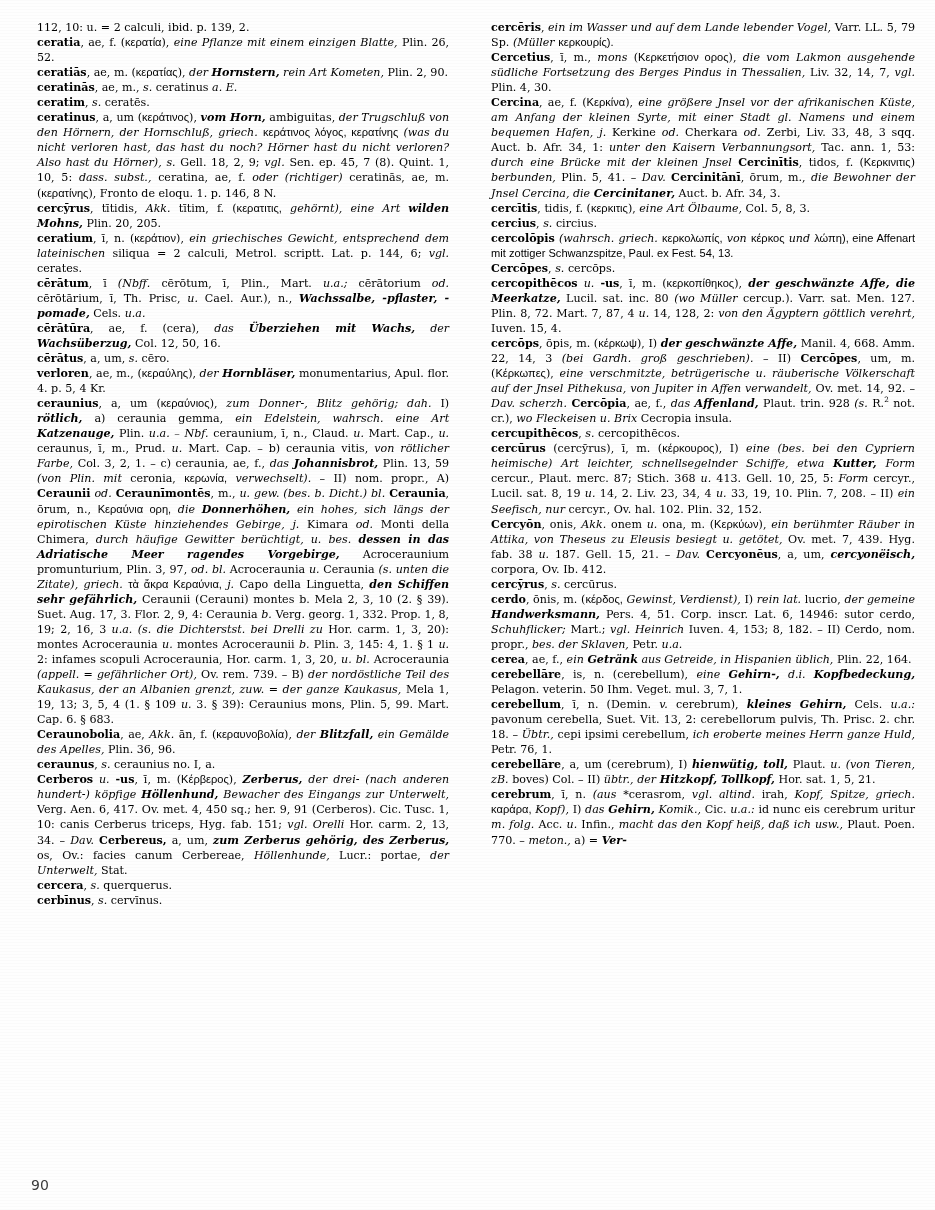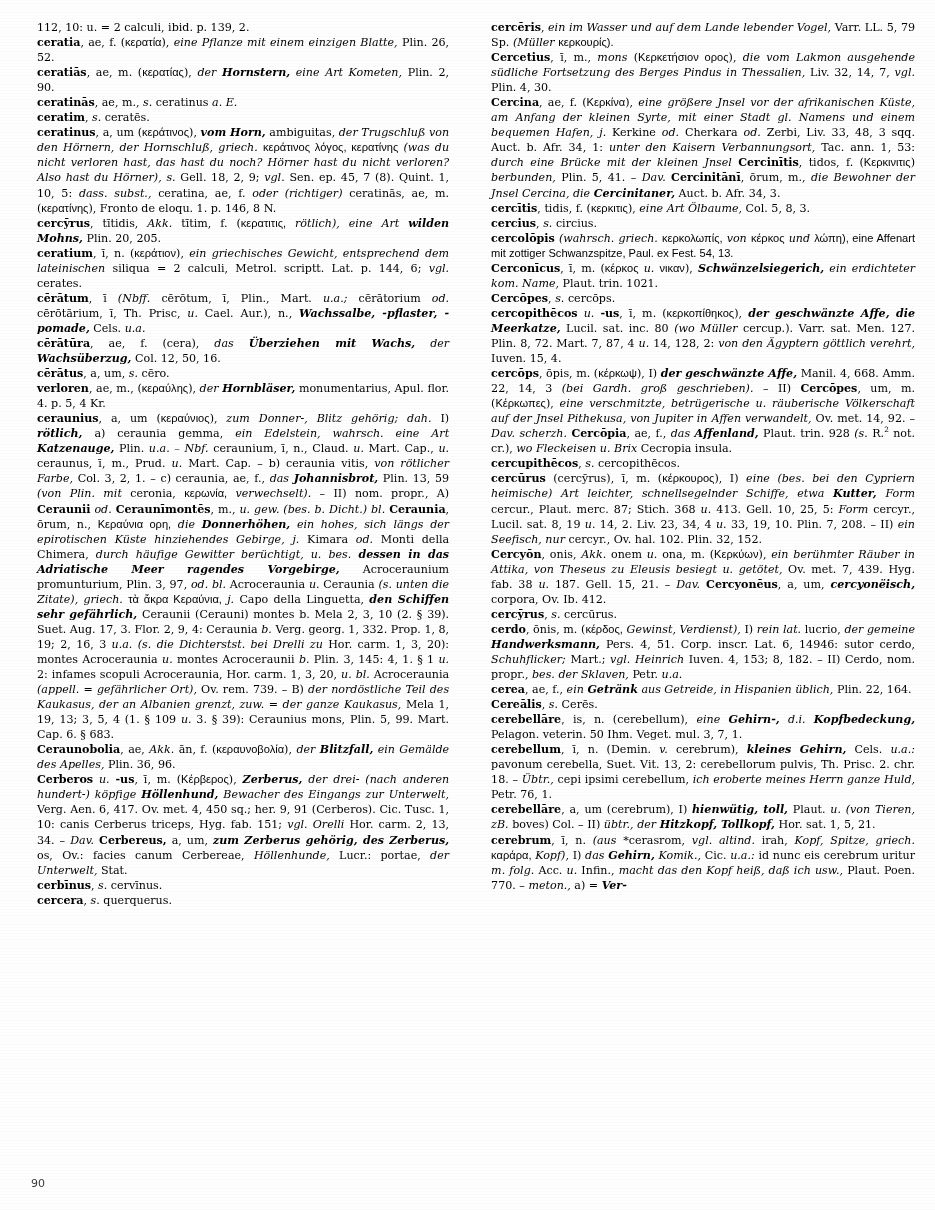--- a/index.html
+++ b/index.html
@@ -65,21 +65,21 @@
     font-family: Liberation Sans, sans-serif;
     font-style: normal;
   }
   sup { font-size: 0.66em; vertical-align: super; line-height: 0; }
 
   .folio {
     position: absolute;
     left: 31px;
     top: 1177px;
     font-family: "DejaVu Sans", "Liberation Sans", sans-serif;
-    font-size: 11px;
+    font-size: 14px;
     color: #3b3b3b;
   }
   
   .grain {
     position: absolute;
     left: 0; top: 0; width: 935px; height: 1210px;
     pointer-events: none;
     opacity: 0.035;
     background:
       repeating-linear-gradient(0deg, rgba(0,0,0,0.5) 0px, rgba(0,0,0,0.5) 1px, rgba(0,0,0,0) 1px, rgba(0,0,0,0) 3px);
@@ -88,55 +88,54 @@
 </head>
 <body>
 
 <div class="page">
 
   <div class="columns">
 
     <div class="col left" id="col-left">
         <p class="entry cont">112, 10: u. = 2 calculi, ibid. p. 139, 2.</p>
         <p class="entry"><b>ceratia</b>, ae, f. (<span class="gr">κερατία</span>), <i>eine Pflanze mit einem einzigen Blatte,</i> Plin. 26, 52.</p>
-        <p class="entry"><b>ceratiās</b>, ae, m. (<span class="gr">κερατίας</span>), <i>der</i> <span class="bi">Hornstern,</span> <i>eine Art Kometen,</i> Plin. 2, 90.</p>
+        <p class="entry"><b>ceratiās</b>, ae, m. (<span class="gr">κερατίας</span>), <i>der</i> <span class="bi">Hornstern,</span> <i>rein Art Kometen,</i> Plin. 2, 90.</p>
         <p class="entry"><b>ceratinās</b>, ae, m., <i>s.</i> ceratinus <i>a. E.</i></p>
         <p class="entry"><b>ceratim</b>, <i>s.</i> ceratēs.</p>
         <p class="entry"><b>ceratinus</b>, a, um (<span class="gr">κεράτινος</span>), <span class="bi">vom Horn,</span> ambiguitas, <i>der Trugschluß von den Hörnern, der Hornschluß, griech.</i> <span class="gr">κεράτινος λόγος, κερατίνης</span> <i>(was du nicht verloren hast, das hast du noch? Hörner hast du nicht verloren? Also hast du Hörner),</i> <i>s.</i> Gell. 18, 2, 9; <i>vgl.</i> Sen. ep. 45, 7 (8). Quint. 1, 10, 5: <i>dass. subst.,</i> ceratina, ae, f. <i>oder (richtiger)</i> ceratinās, ae, m. (<span class="gr">κερατίνης</span>), Fronto de eloqu. 1. p. 146, 8 N.</p>
-        <p class="entry"><b>cercȳrus</b>, tītidis, <i>Akk.</i> tītim, f. (<span class="gr">κερατιτις,</span> <i>rötlich),</i> <i>eine Art</i> <span class="bi">wilden Mohns,</span> Plin. 20, 205.</p>
+        <p class="entry"><b>cercȳrus</b>, tītidis, <i>Akk.</i> tītim, f. (<span class="gr">κερατιτις,</span> <i>gehörnt),</i> <i>eine Art</i> <span class="bi">wilden Mohns,</span> Plin. 20, 205.</p>
         <p class="entry"><b>ceratium</b>, ī, n. (<span class="gr">κεράτιον</span>), <i>ein griechisches Gewicht, entsprechend dem lateinischen</i> siliqua = 2 calculi, Metrol. scriptt. Lat. p. 144, 6; <i>vgl.</i> cerates.</p>
         <p class="entry"><b>cērātum</b>, ī <i>(Nbff.</i> cērōtum, ī, Plin., Mart. <i>u.a.;</i> cērātorium <i>od.</i> cērōtārium, ī, Th. Prisc, <i>u.</i> Cael. Aur.), n., <span class="bi">Wachssalbe, -pflaster, -pomade,</span> Cels. <i>u.a.</i></p>
         <p class="entry"><b>cērātūra</b>, ae, f. (cera), <i>das</i> <span class="bi">Überziehen mit Wachs,</span> <i>der</i> <span class="bi">Wachsüberzug,</span> Col. 12, 50, 16.</p>
         <p class="entry"><b>cērātus</b>, a, um, <i>s.</i> cēro.</p>
         <p class="entry"><b>verloren</b>, ae, m., (<span class="gr">κεραύλης</span>), <i>der</i> <span class="bi">Hornbläser,</span> monumentarius, Apul. flor. 4. p. 5, 4 Kr.</p>
         <p class="entry"><b>ceraunius</b>, a, um (<span class="gr">κεραύνιος</span>), <i>zum Donner-, Blitz gehörig; dah.</i> I) <span class="bi">rötlich,</span> a) ceraunia gemma, <i>ein Edelstein, wahrsch. eine Art</i> <span class="bi">Katzenauge,</span> Plin. <i>u.a. – Nbf.</i> ceraunium, ī, n., Claud. <i>u.</i> Mart. Cap., <i>u.</i> ceraunus, ī, m., Prud. <i>u.</i> Mart. Cap. – b) ceraunia vitis, <i>von rötlicher Farbe,</i> Col. 3, 2, 1. – c) ceraunia, ae, f., <i>das</i> <span class="bi">Johannisbrot,</span> Plin. 13, 59 <i>(von Plin. mit</i> ceronia, <span class="gr">κερωνία,</span> <i>verwechselt).</i> – II) nom. propr., A) <b>Ceraunii</b> <i>od.</i> <b>Ceraunī­montēs</b>, m., <i>u. gew. (bes. b. Dicht.) bl.</i> <b>Ceraunia</b>, ōrum, n., <span class="gr">Κεραύνια ορη,</span> <i>die</i> <span class="bi">Donnerhöhen,</span> <i>ein hohes, sich längs der epirotischen Küste hinziehendes Gebirge, j.</i> Kimara <i>od.</i> Monti della Chimera, <i>durch häufige Gewitter berüchtigt, u. bes.</i> <span class="bi">dessen in das Adriatische Meer ragendes Vorgebirge,</span> Acroceraunium promunturium, Plin. 3, 97, <i>od. bl.</i> Acroceraunia <i>u.</i> Ceraunia <i>(s. unten die Zitate), griech.</i> <span class="gr">τὰ ἄκρα Κεραύνια,</span> <i>j.</i> Capo della Linguetta, <span class="bi">den Schiffen sehr gefährlich,</span> Ceraunii (Cerauni) montes b. Mela 2, 3, 10 (2. § 39). Suet. Aug. 17, 3. Flor. 2, 9, 4: Ceraunia <i>b.</i> Verg. georg. 1, 332. Prop. 1, 8, 19; 2, 16, 3 <i>u.a. (s. die Dichterstst. bei Drelli zu</i> Hor. carm. 1, 3, 20): montes Acroceraunia <i>u.</i> montes Acroceraunii <i>b.</i> Plin. 3, 145: 4, 1. § 1 <i>u.</i> 2: infames scopuli Acroceraunia, Hor. carm. 1, 3, 20, <i>u. bl.</i> Acroceraunia <i>(appell. = gefährlicher Ort),</i> Ov. rem. 739. – B) <i>der nordöstliche Teil des Kaukasus, der an Albanien grenzt, zuw. = der ganze Kaukasus,</i> Mela 1, 19, 13; 3, 5, 4 (1. § 109 <i>u.</i> 3. § 39): Ceraunius mons, Plin. 5, 99. Mart. Cap. 6. § 683.</p>
         <p class="entry"><b>Ceraunobolia</b>, ae, <i>Akk.</i> ān, f. (<span class="gr">κεραυνοβολία</span>), <i>der</i> <span class="bi">Blitzfall,</span> <i>ein Gemälde des Apelles,</i> Plin. 36, 96.</p>
+        <p class="entry"><b>ceraunus</b>, <i>s.</i> ceraunius no. I, a.</p>
         <p class="entry"><b>Cerberos</b> <i>u.</i> <b>-us</b>, ī, m. (<span class="gr">Κέρβερος</span>), <span class="bi">Zerberus,</span> <i>der drei- (nach anderen hundert-) köpfige</i> <span class="bi">Höllenhund,</span> <i>Bewacher des Eingangs zur Unterwelt,</i> Verg. Aen. 6, 417. Ov. met. 4, 450 sq.; her. 9, 91 (Cerberos). Cic. Tusc. 1, 10: canis Cerberus triceps, Hyg. fab. 151; <i>vgl. Orelli</i> Hor. carm. 2, 13, 34. – <i>Dav.</i> <b>Cerbereus,</b> a, um, <span class="bi">zum Zerberus gehörig, des Zerberus,</span> os, Ov.: facies canum Cerbereae, <i>Höllenhunde,</i> Lucr.: portae, <i>der Unterwelt,</i> Stat.</p>
+        <p class="entry"><b>cercera</b>, <i>s.</i> querquerus.</p>
         <p class="entry"><b>cerbīnus</b>, <i>s.</i> cervīnus.</p>
-        <p class="entry"><b>cercera</b>, <i>s.</i> querquerus.</p>
       </div>
 
     <div class="col right" id="col-right">
         <p class="entry"><b>cercēris</b>, <i>ein im Wasser und auf dem Lande lebender Vogel,</i> Varr. LL. 5, 79 Sp. <i>(Müller</i> <span class="gr">κερκουρίς).</span></p>
         <p class="entry"><b>Cercetius</b>, ī, m., <i>mons</i> (<span class="gr">Κερκετήσιον ορος</span>), <i>die vom Lakmon ausgehende südliche Fortsetzung des Berges Pindus in Thessalien,</i> Liv. 32, 14, 7, <i>vgl.</i> Plin. 4, 30.</p>
         <p class="entry"><b>Cercina</b>, ae, f. (<span class="gr">Κερκίνα</span>), <i>eine größere Jnsel vor der afrikanischen Küste, am Anfang der kleinen Syrte, mit einer Stadt gl. Namens und einem bequemen Hafen, j.</i> Kerkine <i>od.</i> Cherkara <i>od.</i> Zerbi, Liv. 33, 48, 3 sqq. Auct. b. Afr. 34, 1: <i>unter den Kaisern Verbannungsort,</i> Tac. ann. 1, 53: <i>durch eine Brücke mit der kleinen Jnsel</i> <b>Cercinītis</b>, tidos, f. (<span class="gr">Κερκινιτις</span>) <i>berbunden,</i> Plin. 5, 41. – <i>Dav.</i> <b>Cercinitānī</b>, ōrum, m., <i>die Bewohner der Jnsel Cercina, die</i> <span class="bi">Cercinitaner,</span> Auct. b. Afr. 34, 3.</p>
         <p class="entry"><b>cercītis</b>, tidis, f. (<span class="gr">κερκιτις</span>), <i>eine Art Ölbaume,</i> Col. 5, 8, 3.</p>
         <p class="entry"><b>cercius</b>, <i>s.</i> circius.</p>
         <p class="entry"><b>cercolōpis</b> <i>(wahrsch. griech.</i> <span class="gr">κερκολωπίς,</span> <i>von</i> <span class="gr">κέρκος</span> <i>und</i> <span class="gr">λώπη), eine Affenart mit zottiger Schwanzspitze, Paul. ex Fest. 54, 13.</span></p>
-        <p class="entry"><b>Cerconīcus</b>, ī, m. (<span class="gr">κέρκος</span> <i>u.</i> <span class="gr">νικαν</span>), <span class="bi">Schwänzelsiegerich,</span> <i>ein erdichteter kom. Name,</i> Plaut. trin. 1021.</p>
         <p class="entry"><b>Cercōpes</b>, <i>s.</i> cercōps.</p>
         <p class="entry"><b>cercopithēcos</b> <i>u.</i> <b>-us</b>, ī, m. (<span class="gr">κερκοπίθηκος</span>), <span class="bi">der geschwänzte Affe, die Meerkatze,</span> Lucil. sat. inc. 80 <i>(wo Müller</i> cercup.). Varr. sat. Men. 127. Plin. 8, 72. Mart. 7, 87, 4 <i>u.</i> 14, 128, 2: <i>von den Ägyptern göttlich verehrt,</i> Iuven. 15, 4.</p>
         <p class="entry"><b>cercōps</b>, ōpis, m. (<span class="gr">κέρκωψ</span>), I) <span class="bi">der geschwänzte Affe,</span> Manil. 4, 668. Amm. 22, 14, 3 <i>(bei Gardh. groß geschrieben).</i> – II) <b>Cercōpes</b>, um, m. (<span class="gr">Κέρκωπες</span>), <i>eine verschmitzte, betrügerische u. räuberische Völkerschaft auf der Jnsel Pithekusa, von Jupiter in Affen verwandelt,</i> Ov. met. 14, 92. – <i>Dav. scherzh.</i> <b>Cercōpia</b>, ae, f., <i>das</i> <span class="bi">Affenland,</span> Plaut. trin. 928 <i>(s.</i> R.<sup>2</sup> not. cr.), <i>wo Fleckeisen u. Brix</i> Cecropia insula.</p>
         <p class="entry"><b>cercupithēcos</b>, <i>s.</i> cercopithēcos.</p>
         <p class="entry"><b>cercūrus</b> (cercȳrus), ī, m. (<span class="gr">κέρκουρος</span>), I) <i>eine (bes. bei den Cypriern heimische) Art leichter, schnellsegelnder Schiffe, etwa</i> <span class="bi">Kutter,</span> <i>Form</i> cercur., Plaut. merc. 87; Stich. 368 <i>u.</i> 413. Gell. 10, 25, 5: <i>Form</i> cercyr., Lucil. sat. 8, 19 <i>u.</i> 14, 2. Liv. 23, 34, 4 <i>u.</i> 33, 19, 10. Plin. 7, 208. – II) <i>ein Seefisch, nur</i> cercyr., Ov. hal. 102. Plin. 32, 152.</p>
         <p class="entry"><b>Cercyōn</b>, onis, <i>Akk.</i> onem <i>u.</i> ona, m. (<span class="gr">Κερκύων</span>), <i>ein berühmter Räuber in Attika, von Theseus zu Eleusis besiegt u. getötet,</i> Ov. met. 7, 439. Hyg. fab. 38 <i>u.</i> 187. Gell. 15, 21. – <i>Dav.</i> <b>Cercyonēus</b>, a, um, <span class="bi">cercyonëisch,</span> corpora, Ov. Ib. 412.</p>
         <p class="entry"><b>cercȳrus</b>, <i>s.</i> cercūrus.</p>
         <p class="entry"><b>cerdo</b>, ōnis, m. (<span class="gr">κέρδος,</span> <i>Gewinst, Verdienst),</i> I) <i>rein lat.</i> lucrio, <i>der gemeine</i> <span class="bi">Handwerksmann,</span> Pers. 4, 51. Corp. inscr. Lat. 6, 14946: sutor cerdo, <i>Schuhflicker;</i> Mart.; <i>vgl. Heinrich</i> Iuven. 4, 153; 8, 182. – II) Cerdo, nom. propr., <i>bes. der Sklaven,</i> Petr. <i>u.a.</i></p>
         <p class="entry"><b>cerea</b>, ae, f., <i>ein</i> <span class="bi">Getränk</span> <i>aus Getreide, in Hispanien üblich,</i> Plin. 22, 164.</p>
-        <p class="entry"><b>Cereālis</b>, <i>s.</i> Cerēs.</p>
         <p class="entry"><b>cerebellāre</b>, is, n. (cerebellum), <i>eine</i> <span class="bi">Gehirn-,</span> <i>d.i.</i> <span class="bi">Kopfbedeckung,</span> Pelagon. veterin. 50 Ihm. Veget. mul. 3, 7, 1.</p>
         <p class="entry"><b>cerebellum</b>, ī, n. (Demin. <i>v.</i> cerebrum), <span class="bi">kleines Gehirn,</span> Cels. <i>u.a.:</i> pavonum cerebella, Suet. Vit. 13, 2: cerebellorum pulvis, Th. Prisc. 2. chr. 18. – <i>Übtr.,</i> cepi ipsimi cerebellum, <i>ich eroberte meines Herrn ganze Huld,</i> Petr. 76, 1.</p>
         <p class="entry"><b>cerebellāre</b>, a, um (cerebrum), I) <span class="bi">hienwütig, toll,</span> Plaut. <i>u. (von Tieren, zB.</i> boves) Col. – II) <i>übtr., der</i> <span class="bi">Hitzkopf, Tollkopf,</span> Hor. sat. 1, 5, 21.</p>
         <p class="entry"><b>cerebrum</b>, ī, n. <i>(aus</i> *cerasrom, <i>vgl. altind.</i> irah, <i>Kopf, Spitze, griech.</i> <span class="gr">καράρα,</span> <i>Kopf),</i> I) <i>das</i> <span class="bi">Gehirn,</span> <i>Komik.,</i> Cic. <i>u.a.:</i> id nunc eis cerebrum uritur <i>m. folg.</i> Acc. <i>u.</i> Infin., <i>macht das den Kopf heiß, daß ich usw.,</i> Plaut. Poen. 770. – <i>meton.,</i> a) = <span class="bi">Ver-</span></p>
       </div>
 
   </div>
 
   <div class="folio">90</div>
 

